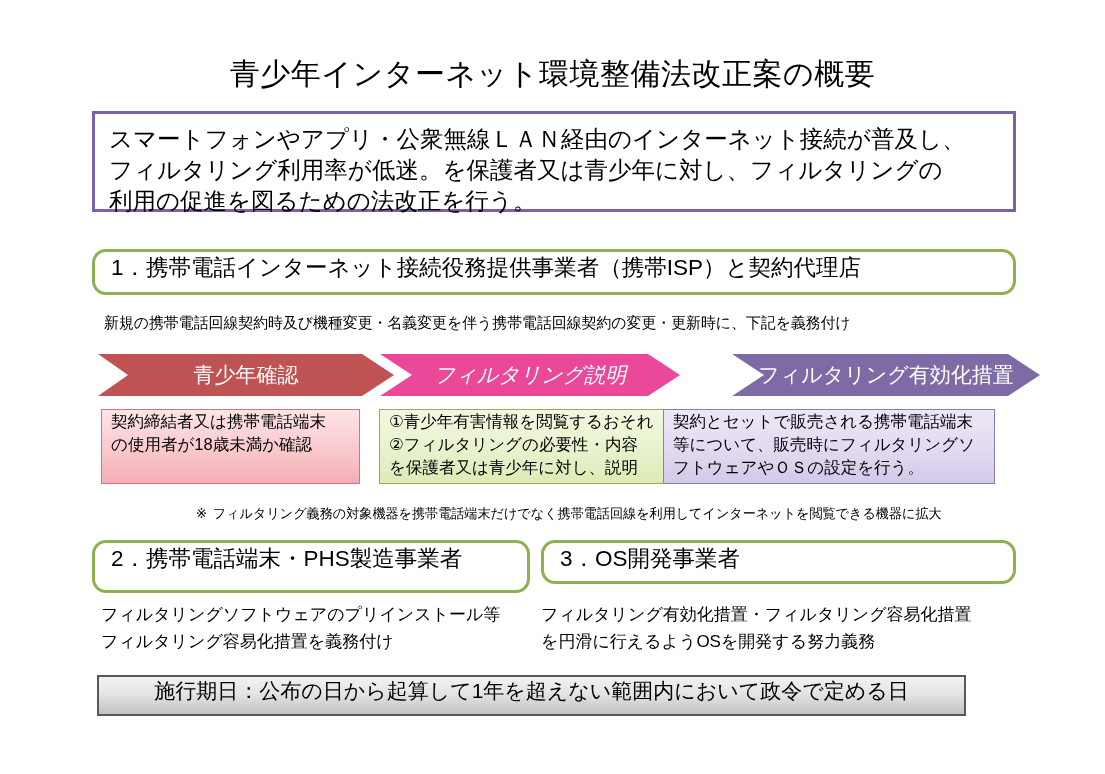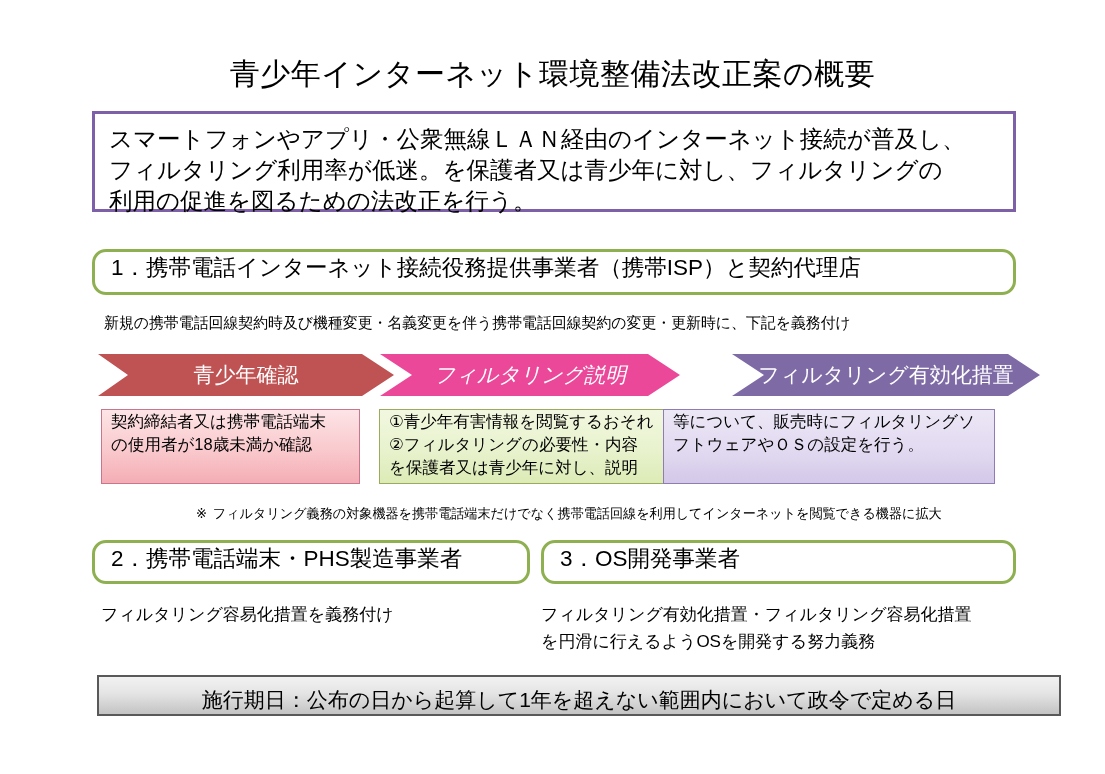--- a/index.html
+++ b/index.html
@@ -58,21 +58,21 @@
     display: flex;
     align-items: flex-start;
     padding-left: 16px;
   }
   .section-head-label {
     font-size: 22.5px;
     color: #000000;
     white-space: nowrap;
   }
   #sec1-head { left: 92px; top: 249px; width: 924px; height: 46px; }
-  #sec2-head { left: 92px; top: 540px; width: 438px; height: 44px; }
+  #sec2-head { left: 92px; top: 540px; width: 438px; height: 53px; }
   #sec3-head { left: 541px; top: 540px; width: 475px; height: 44px; }
 
   
   .sec1-note {
     position: absolute;
     left: 104px;
     top: 313px;
     font-size: 15.5px;
     color: #000000;
     white-space: nowrap;
@@ -176,27 +176,27 @@
     white-space: nowrap;
   }
   #sec2-body { left: 101px; top: 601px; }
   #sec3-body { left: 541px; top: 601px; }
 
   
   .footer-bar {
     position: absolute;
     left: 97px;
     top: 675px;
-    width: 964px;
+    width: 869px;
     height: 41px;
     box-sizing: border-box;
     border: 2px solid #595959;
     background: linear-gradient(to bottom, #f2f2f2 0%, #e4e4e4 45%, #c3c3c3 100%);
     display: flex;
-    align-items: flex-end;
+    align-items: flex-start;
     justify-content: center;
   }
   .footer-label {
     font-size: 21px;
     color: #000000;
     white-space: nowrap;
   }
 </style>
 </head>
 <body>
@@ -232,32 +232,34 @@
   <div class="detail-line">の使用者が18歳未満か確認</div>
 </div>
 
 <div class="detail-box" id="detail-2">
   <div class="detail-line">①青少年有害情報を閲覧するおそれ</div>
   <div class="detail-line">②フィルタリングの必要性・内容</div>
   <div class="detail-line">を保護者又は青少年に対し、説明</div>
 </div>
 
 <div class="detail-box" id="detail-3">
+  <div class="detail-line">契約とセットで販売される携帯電話端末</div>
   <div class="detail-line">等について、販売時にフィルタリングソ</div>
   <div class="detail-line">フトウェアやＯＳの設定を行う。</div>
 </div>
 
 <div class="footnote">
   <span class="kome">※</span><span>フィルタリング義務の対象機器を携帯電話端末だけでなく携帯電話回線を利用してインターネットを閲覧できる機器に拡大</span>
 </div>
 
 <div class="section-head" id="sec2-head">
   <span class="section-head-label">2．携帯電話端末・PHS製造事業者</span>
 </div>
 <div class="sec-body" id="sec2-body">
+  <div class="body-line">フィルタリングソフトウェアのプリインストール等</div>
   <div class="body-line">フィルタリング容易化措置を義務付け</div>
 </div>
 
 <div class="section-head" id="sec3-head">
   <span class="section-head-label">3．OS開発事業者</span>
 </div>
 <div class="sec-body" id="sec3-body">
   <div class="body-line">フィルタリング有効化措置・フィルタリング容易化措置</div>
   <div class="body-line">を円滑に行えるようOSを開発する努力義務</div>
 </div>

